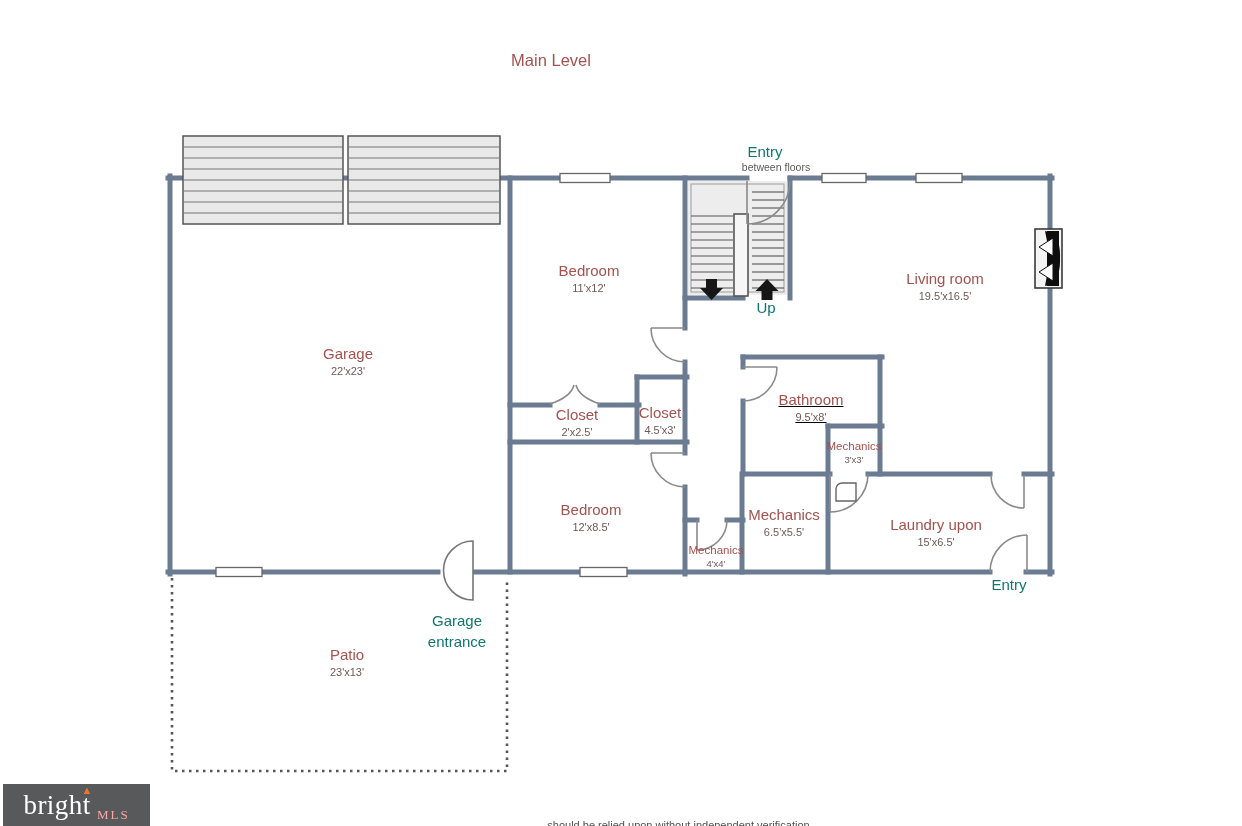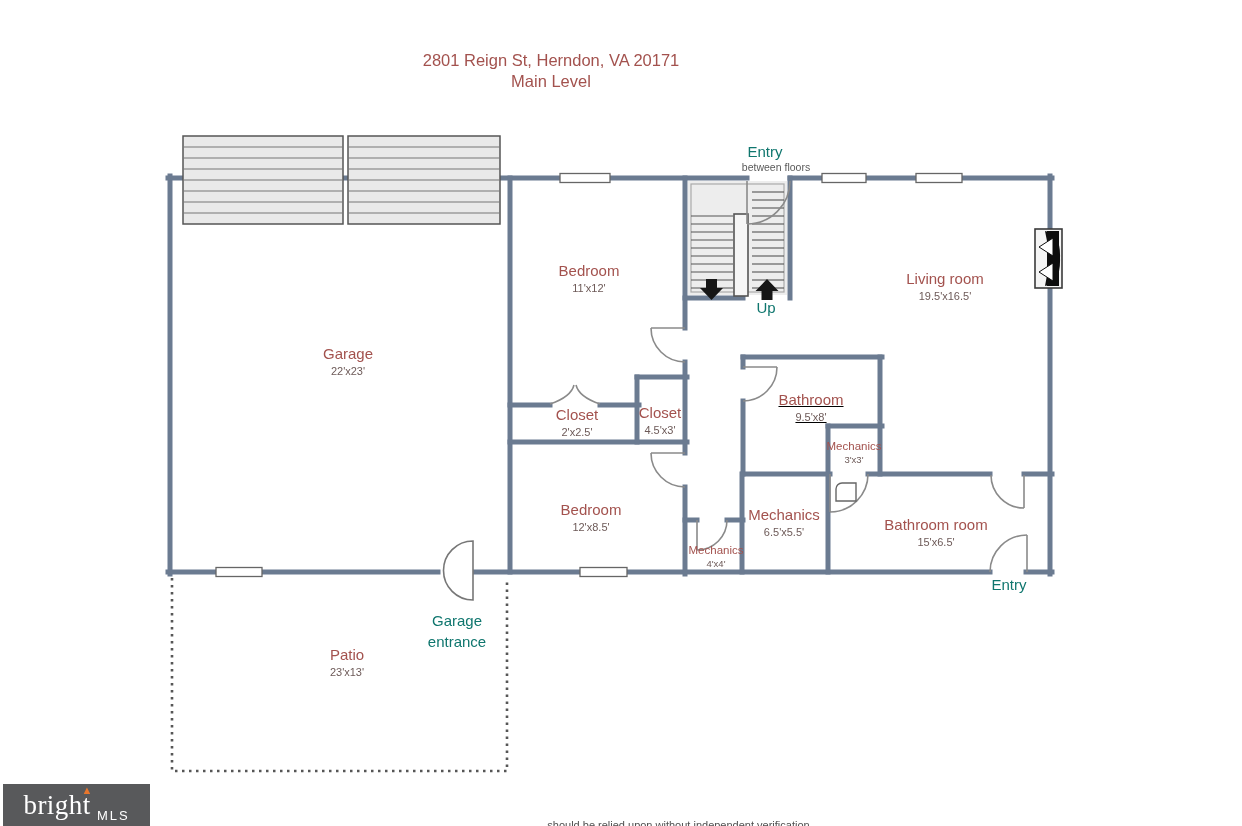--- a/index.html
+++ b/index.html
@@ -16,31 +16,30 @@
   .lbl.sm .name{font-size:11.5px;}
   .lbl.sm .dims{font-size:9.5px;}
   .anno{position:absolute;transform:translateX(-50%);text-align:center;white-space:nowrap;}
   .anno.maroon{color:#0f766e;font-size:15px;}
   .anno.gray{color:#5a5a5a;font-size:10.5px;padding-left:24px;}
   .two-line{line-height:1.4;}
   .logo-box{position:absolute;left:3px;top:784px;width:147px;height:42px;background:#58595b;
     display:flex;align-items:center;justify-content:center;}
   .logo-bright{color:#fff;font-family:"Liberation Serif", serif;font-size:27px;letter-spacing:0.5px;position:relative;}
   .logo-roof{position:absolute;right:-2px;top:-6px;color:#e8762c;font-size:11px;}
-  .logo-mls{color:#ffffff;font-size:13px;letter-spacing:2px;margin-left:6px;margin-top:20px;}
+  .logo-mls{color:#fca5a5;font-size:13px;letter-spacing:2px;margin-left:6px;margin-top:20px;font-family:Liberation Serif, serif;}
   .disclaimer{position:absolute;left:680px;transform:translateX(-50%);text-align:center;
     color:#4f4f4f;font-size:11px;white-space:nowrap;}
 </style>
 </head>
 <body>
 
 <div class="canvas">
 
   <div class="title-block">
-    <div>2801 Reign St, Herndon, VA 20171</div>
     <div>Main Level</div>
   </div>
 
   <svg class="plan-svg" width="1242" height="826" viewBox="0 0 1242 826">
 
     <g stroke="#6b7b91" stroke-width="5" stroke-linecap="square">
 
       <line x1="170" y1="176" x2="170" y2="574"></line>
       <line x1="1050" y1="176" x2="1050" y2="574"></line>
       <line x1="168" y1="178" x2="747" y2="178"></line>
@@ -255,21 +254,21 @@
     <div class="name">Mechanics</div>
     <div class="dims">4'x4'</div>
   </div>
 
   <div class="lbl" style="left:784px;top:505px;">
     <div class="name">Mechanics</div>
     <div class="dims">6.5'x5.5'</div>
   </div>
 
   <div class="lbl" style="left:936px;top:515px;">
-    <div class="name">Bathroom room</div>
+    <div class="name">Laundry upon</div>
     <div class="dims">15'x6.5'</div>
   </div>
 
   <div class="lbl" style="left:347px;top:645px;">
     <div class="name">Patio</div>
     <div class="dims">23'x13'</div>
   </div>
 
   <div class="anno maroon" style="left:765px;top:143px;">Entry</div>
   <div class="anno gray" style="left:764px;top:161px;">between floors</div>

